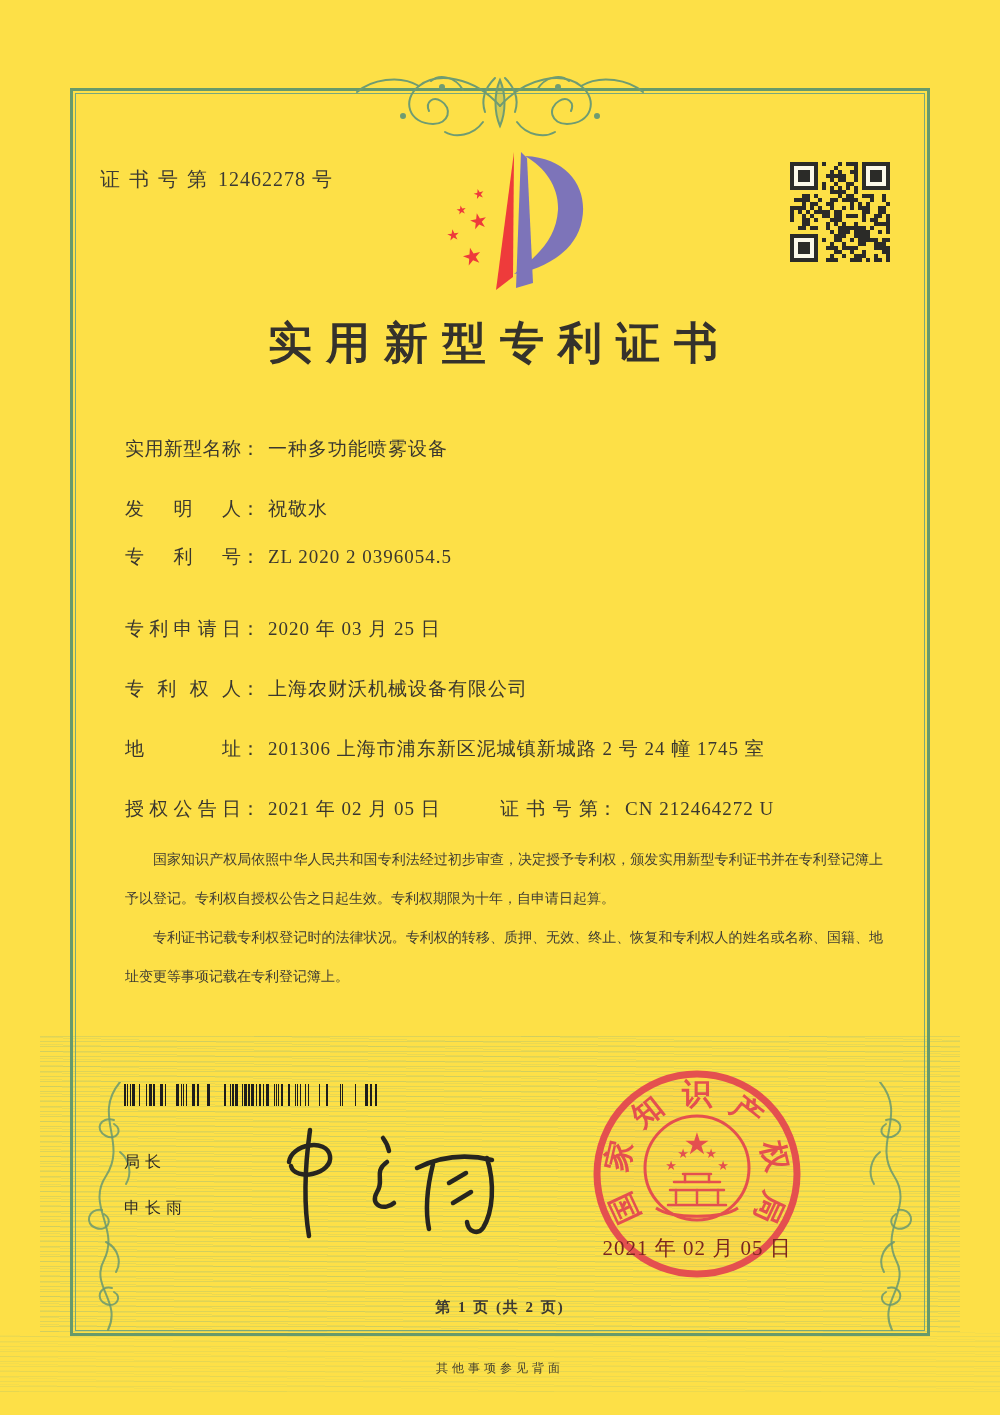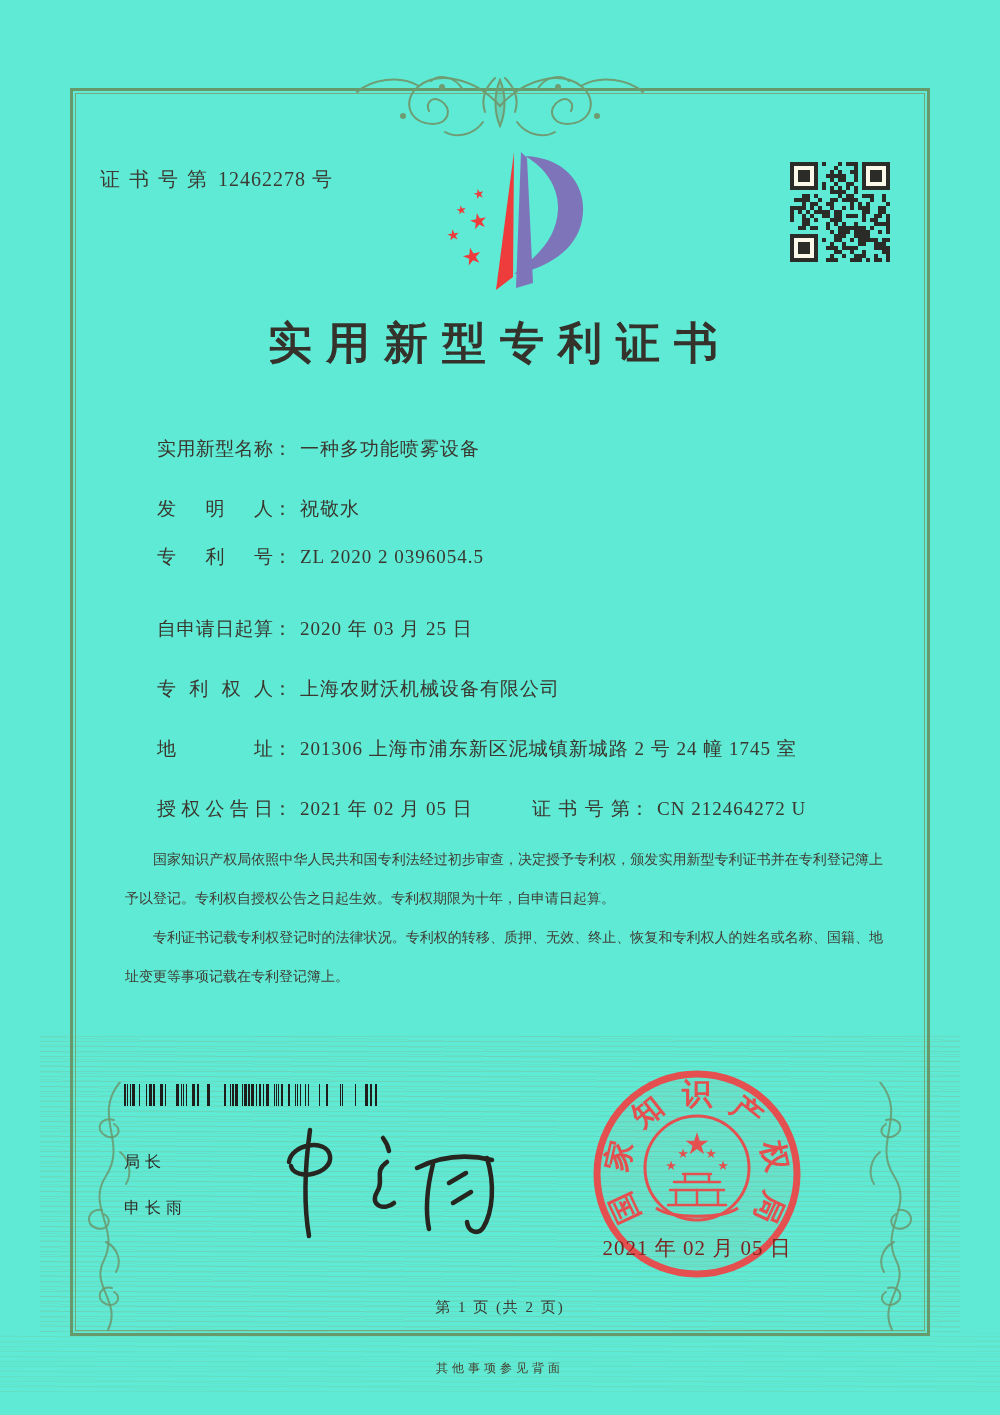--- a/index.html
+++ b/index.html
@@ -1,17 +1,17 @@
 <!DOCTYPE html>
 <html><head>
 <meta charset="utf-8">
 <style>
   html,body{margin:0;padding:0;}
   body{background:#e9e6d5;font-family:"Liberation Serif","DejaVu Serif",serif;}
-  .page{position:relative;width:1000px;height:1415px;margin:0 auto;background:#5eead4;overflow:hidden;}
+  .page{position:relative;width:1000px;height:1415px;margin:0 auto;background:#fde047;overflow:hidden;}
 
   
   .guilloche{position:absolute;z-index:1;
     background:
       repeating-linear-gradient(0deg, rgba(130,175,135,.26) 0 1px, transparent 1px 5px),
       repeating-linear-gradient(1.5deg, rgba(130,175,135,.14) 0 1px, transparent 1px 7px);}
   .g1{left:40px;top:1036px;width:920px;height:296px;}
   .g2{left:0;top:1332px;width:1000px;height:60px;opacity:.55;}
 
   
@@ -29,21 +29,21 @@
 
   .logo{position:absolute;left:428px;top:146px;}
   .qr{position:absolute;left:790px;top:162px;}
 
   .title{position:absolute;left:0;top:314px;width:100%;text-align:center;
     font-size:44px;font-weight:600;letter-spacing:14px;
     box-sizing:border-box;color:#35322c;}
 
   .fields{position:absolute;left:125px;top:436px;width:760px;font-size:19px;}
   .frow{position:absolute;left:0;white-space:nowrap;}
-  .flabel{display:inline-block;width:116px;text-align:justify;text-align-last:justify;vertical-align:bottom;margin-left:32px;}
+  .flabel{display:inline-block;width:116px;text-align:justify;text-align-last:justify;vertical-align:bottom;}
   .fcolon{display:inline-block;}
   .fvalue{margin-left:8px;letter-spacing:1px;margin-top:48px;}
   .frow.r0{top:0;}.frow.r1{top:60px;}.frow.r2{top:108px;}.frow.r3{top:180px;}
   .frow.r4{top:240px;}.frow.r5{top:300px;}.frow.r6{top:360px;}
   .frow.right{left:375px;}
   .frow.right .flabel{width:98px;}
 
   .paras{position:absolute;left:125px;top:840px;width:758px;font-size:14px;
     line-height:39px;text-align:justify;color:#403d34;}
   .paras p{margin:0;text-indent:2em;}
@@ -52,21 +52,21 @@
   .signer{position:absolute;left:124px;font-size:16px;letter-spacing:5px;color:#2e2b26;}
   .signer.t{top:1152px;}
   .signer.n{top:1198px;}
   .signature{position:absolute;left:255px;top:1116px;}
 
   .seal{position:absolute;left:586px;top:1062px;z-index:5;}
   .seal-date{position:absolute;left:582px;top:1234px;width:230px;text-align:center;
     font-size:21px;color:#79241f;letter-spacing:1px;z-index:6;}
 
   .page-info{position:absolute;left:0;top:1298px;width:100%;text-align:center;
-    font-size:15px;letter-spacing:2px;color:#3c3a33;}
+    font-size:15px;letter-spacing:2px;color:#3c3a33;font-weight:bold;}
   .footer-note{position:absolute;left:0;top:1360px;width:100%;text-align:center;
     font-size:12px;letter-spacing:4px;color:#46422f;}
 </style>
 </head>
 <body>
 
 <div class="page">
 
   <div class="guilloche g1"></div>
   <div class="guilloche g2"></div>
@@ -359,21 +359,21 @@
       <div class="frow r0">
         <span class="flabel">实用新型名称</span><span class="fcolon">：</span><span class="fvalue">一种多功能喷雾设备</span>
       </div>
       <div class="frow r1">
         <span class="flabel">发明人</span><span class="fcolon">：</span><span class="fvalue">祝敬水</span>
       </div>
       <div class="frow r2">
         <span class="flabel">专利号</span><span class="fcolon">：</span><span class="fvalue">ZL 2020 2 0396054.5</span>
       </div>
       <div class="frow r3">
-        <span class="flabel">自申请日起算</span><span class="fcolon">：</span><span class="fvalue">2020 年 03 月 25 日</span>
+        <span class="flabel">专利申请日</span><span class="fcolon">：</span><span class="fvalue">2020 年 03 月 25 日</span>
       </div>
       <div class="frow r4">
         <span class="flabel">专利权人</span><span class="fcolon">：</span><span class="fvalue">上海农财沃机械设备有限公司</span>
       </div>
       <div class="frow r5">
         <span class="flabel">地址</span><span class="fcolon">：</span><span class="fvalue">201306 上海市浦东新区泥城镇新城路 2 号 24 幢 1745 室</span>
       </div>
       <div class="frow r6">
         <span class="flabel">授权公告日</span><span class="fcolon">：</span><span class="fvalue">2021 年 02 月 05 日</span>
       </div>

